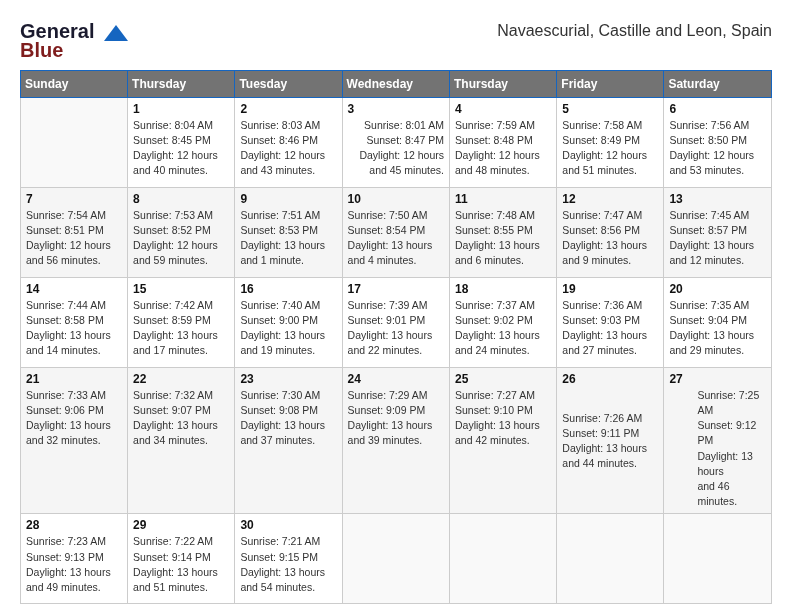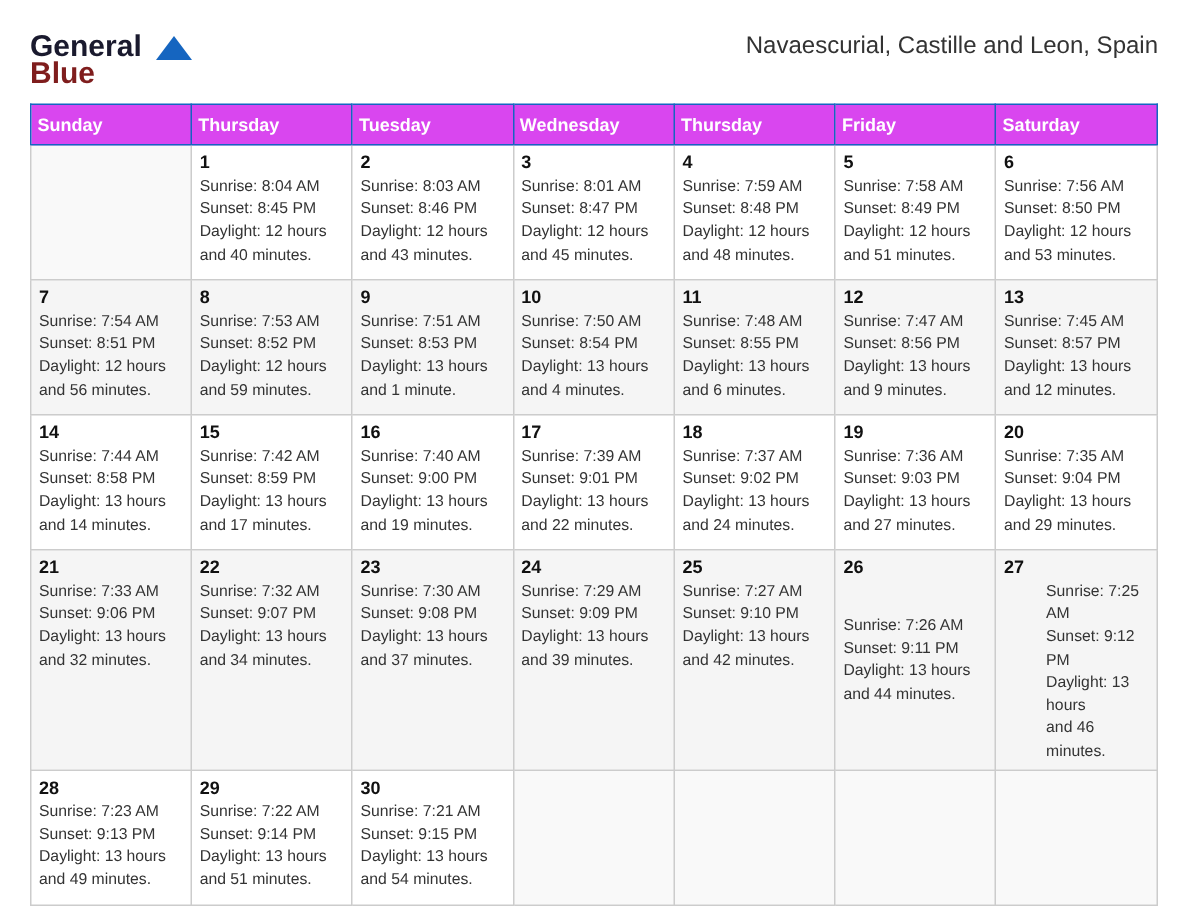--- a/index.html
+++ b/index.html
@@ -36,21 +36,21 @@
       margin-top: 2px;
       text-align: right;
     }
     .calendar {
       width: 100%;
       border-collapse: collapse;
       margin-top: 8px;
       font-size: 11px;
     }
     .calendar th {
-      background-color: #d946ef;
+      background-color: #737373;
       color: #fff;
       padding: 6px 4px;
       text-align: left;
       font-size: 12px;
       font-weight: bold;
       border: 1px solid #1565c0;
     }
     .calendar td {
       border: 1px solid #ccc;
       vertical-align: top;
@@ -122,21 +122,21 @@
         </td>
         <td>
           <div class="day-num">2</div>
           <div class="cell-text" style="white-space: pre-line;">Sunrise: 8:03 AM
 Sunset: 8:46 PM
 Daylight: 12 hours
 and 43 minutes.</div>
         </td>
         <td>
           <div class="day-num">3</div>
-          <div class="cell-text" style="white-space: pre-line;">Sunrise: 8:01 AM
+          <div class="cell-text" style="white-space: pre-line; text-align: right;">Sunrise: 8:01 AM
 Sunset: 8:47 PM
 Daylight: 12 hours
 and 45 minutes.</div>
         </td>
         <td>
           <div class="day-num">4</div>
           <div class="cell-text" style="white-space: pre-line;">Sunrise: 7:59 AM
 Sunset: 8:48 PM
 Daylight: 12 hours
 and 48 minutes.</div>

